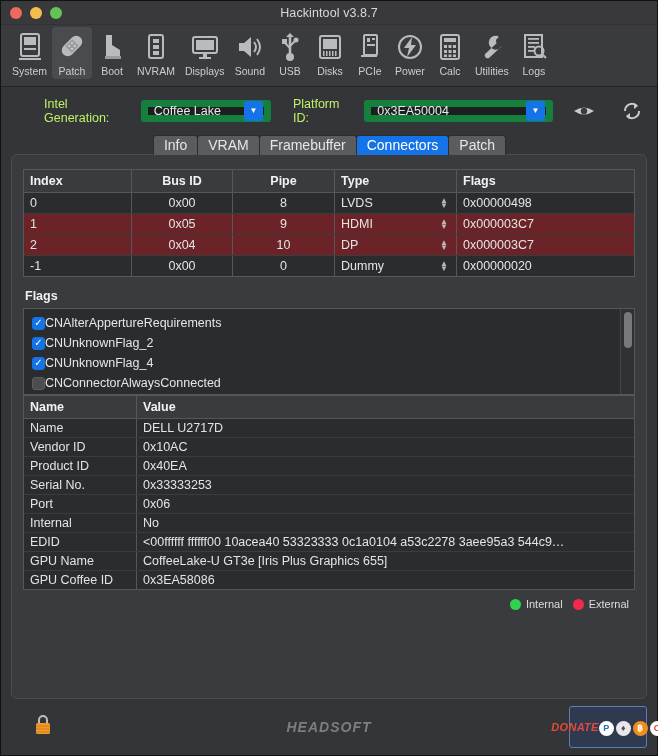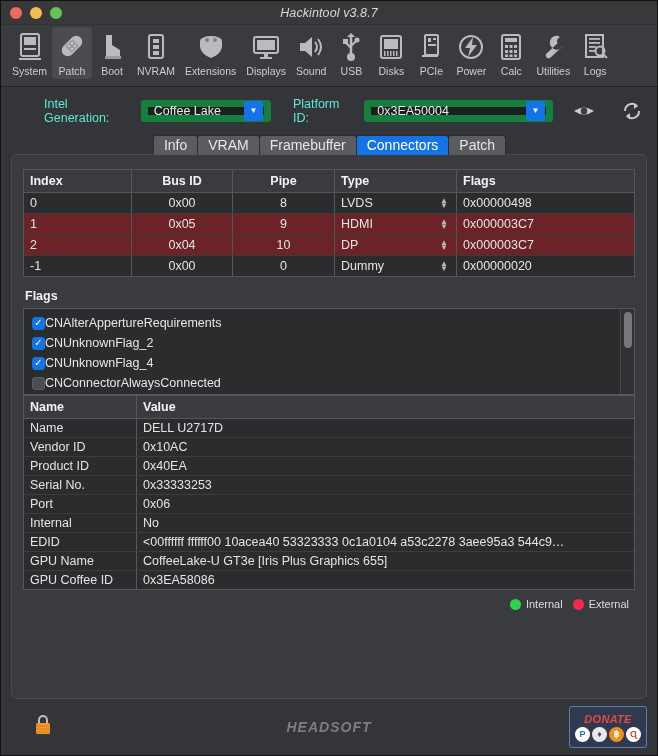--- a/index.html
+++ b/index.html
@@ -25,21 +25,21 @@
     display: flex; align-items: center;
     border-bottom: 1px solid #313235;
   }
   .lights { display: flex; gap: 8px; padding-left: 9px; }
   .light { width: 12px; height: 12px; border-radius: 50%; }
   .l-close { background: #ed6a5f; }
   .l-min { background: #f5bd4f; }
   .l-max { background: #61c454; }
   .win-title {
     position: absolute; left: 0; right: 0; text-align: center;
-    font-size: 12.5px; color: #d8d8d8; letter-spacing: .1px; font-style: italic;
+    font-size: 12.5px; color: #d8d8d8; letter-spacing: .1px;
   }
 
   
   .toolbar {
     height: 62px; flex: none;
     background: #3a3b3e;
     display: flex; align-items: flex-start;
     padding: 2px 6px 0 6px;
     border-bottom: 1px solid #232426;
   }
@@ -54,21 +54,21 @@
   .tb-ico svg { display: block; }
   .tb-lbl { font-size: 10.5px; color: #cdcdcd; margin-top: 1px; white-space: nowrap; }
 
   
   .body { flex: 1; display: flex; flex-direction: column; padding: 0 10px; position: relative; }
 
   .ctlrow {
     display: flex; align-items: center; height: 48px;
     padding-left: 33px; gap: 8px;
   }
-  .ctl-label { font-size: 12.5px; color: #5eead4; }
+  .ctl-label { font-size: 12.5px; color: #bef264; }
   .combo {
     position: relative; height: 22px;
     background: #1d1e20; border: 7px solid #15803d; border-radius: 3px;
     display: flex; align-items: center;
   }
   .combo .val { font-size: 12.5px; color: #e8e8e8; padding: 0 6px; flex: 1; white-space: nowrap; }
   .combo .arrow {
     width: 19px; height: 20px; background: #1473e6;
     border-radius: 2px; margin-right: 1px;
     display: flex; align-items: center; justify-content: center;
@@ -164,21 +164,21 @@
   }
   .brand {
     position: absolute; left: 0; right: 0; text-align: center;
     font-size: 14px; font-weight: bold; font-style: italic;
     color: #7d7e82; letter-spacing: 1px;
   }
   .donate {
     position: absolute; right: 10px; top: 7px;
     width: 78px; height: 42px;
     background: #2f3a50; border: 1px solid #5b7fb5; border-radius: 3px;
-    display: flex; flex-direction: column; align-items: center; justify-content: center;
+    display: flex; flex-direction: row; align-items: center; justify-content: center;
   }
   .donate .dtext {
     font-size: 11px; font-weight: bold; font-style: italic;
     color: #e14b3a; letter-spacing: .3px;
   }
   .coins { display: flex; gap: 2px; margin-top: 2px; }
   .coin { width: 15px; height: 15px; border-radius: 50%;
           display: flex; align-items: center; justify-content: center;
           font-size: 9px; font-weight: bold; color: #fff; }
   .c-pp { background: #ffffff; color: #2d6ab4; }
@@ -245,31 +245,20 @@
         <svg width="26" height="30" viewBox="0 0 26 30">
             <rect x="6" y="3" width="14" height="23" rx="2" fill="none" stroke="#b9bbbd" stroke-width="2"></rect>
             <rect x="10" y="7" width="6" height="4" fill="#b9bbbd"></rect>
             <rect x="10" y="13" width="6" height="4" fill="#b9bbbd"></rect>
             <rect x="10" y="19" width="6" height="4" fill="#b9bbbd"></rect>
           </svg>
       </div>
       <div class="tb-lbl">NVRAM</div>
     </div>
 
-    <div class="tb-item">
-      <div class="tb-ico">
-        <svg width="30" height="30" viewBox="0 0 30 30">
-            <ellipse cx="15" cy="9" rx="11" ry="5" fill="#b9bbbd"></ellipse>
-            <path d="M4 9 v5 c0 5 5 10 11 12 c6 -2 11 -7 11 -12 V9 Z" fill="#b9bbbd"></path>
-            <circle cx="11" cy="8" r="2" fill="#7e8083"></circle>
-            <circle cx="19" cy="8" r="2" fill="#7e8083"></circle>
-          </svg>
-      </div>
-      <div class="tb-lbl">Extensions</div>
-    </div>
 
     <div class="tb-item">
       <div class="tb-ico">
         <svg width="30" height="30" viewBox="0 0 30 30">
             <rect x="3" y="5" width="24" height="16" rx="2" fill="none" stroke="#b9bbbd" stroke-width="2"></rect>
             <rect x="6" y="8" width="18" height="10" fill="#b9bbbd"></rect>
             <rect x="13" y="21" width="4" height="4" fill="#b9bbbd"></rect>
             <rect x="9" y="25" width="12" height="2" fill="#b9bbbd"></rect>
           </svg>
       </div>

